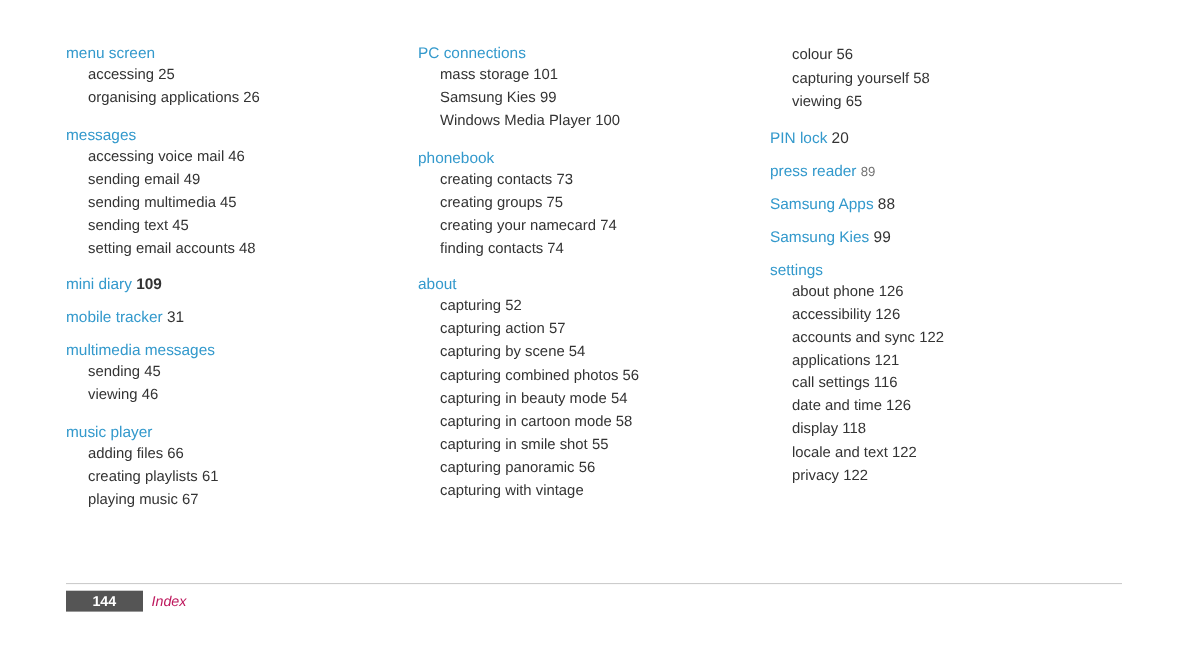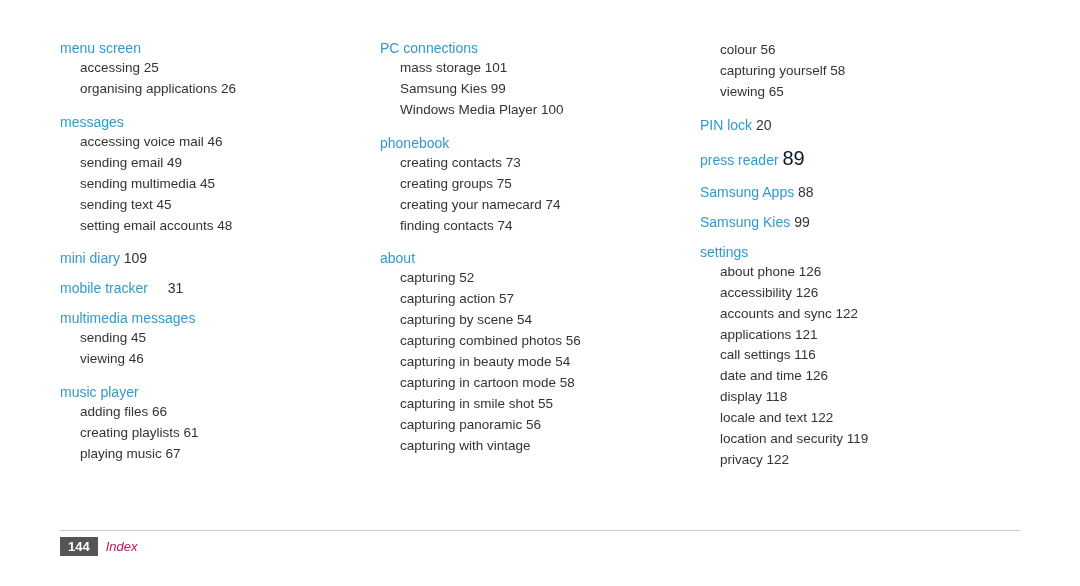--- a/index.html
+++ b/index.html
@@ -49,21 +49,21 @@
       align-items: center;
       margin-top: 10px;
       padding-top: 6px;
       border-top: 1px solid #cccccc;
     }
     .footer-num {
       background: #555555;
       color: #ffffff;
       font-size: 13px;
       font-weight: bold;
-      padding: 2px 8px;
+      padding: 2px 24px;
       margin-right: 8px;
     }
     .footer-text {
       font-size: 13px;
       color: #be185d;
       font-style: italic;
     }
   </style>
 </head>
 <body>
@@ -82,25 +82,25 @@
       <div class="index-section">
         <div class="section-heading">messages</div>
         <div class="sub-item">accessing voice mail <span>46</span></div>
         <div class="sub-item">sending email <span>49</span></div>
         <div class="sub-item">sending multimedia <span>45</span></div>
         <div class="sub-item">sending text <span>45</span></div>
         <div class="sub-item">setting email accounts <span>48</span></div>
       </div>
 
       <div class="index-section">
-        <div class="section-heading">mini diary <span style="color:#333333; font-size:14px;">109</span></div>
+        <div class="section-heading">mini diary <span style="color:#333333; font-size:14px;font-weight:bold;">109</span></div>
       </div>
 
       <div class="index-section">
-        <div class="section-heading">mobile tracker <span style="color:#333333; font-size:14px;margin-left:16px;">31</span></div>
+        <div class="section-heading">mobile tracker <span style="color:#333333; font-size:14px;">31</span></div>
       </div>
 
       <div class="index-section">
         <div class="section-heading">multimedia messages</div>
         <div class="sub-item">sending <span>45</span></div>
         <div class="sub-item">viewing <span>46</span></div>
       </div>
 
       <div class="index-section">
         <div class="section-heading">music player</div>
@@ -149,42 +149,41 @@
         <div class="sub-item">colour <span>56</span></div>
         <div class="sub-item">capturing yourself <span>58</span></div>
         <div class="sub-item">viewing <span>65</span></div>
       </div>
 
       <div class="index-section">
         <div class="section-heading">PIN lock <span style="color:#333333; font-size:14px;">20</span></div>
       </div>
 
       <div class="index-section">
-        <div class="section-heading">press reader <span style="color:#0f172a; font-size:20px;">89</span></div>
+        <div class="section-heading">press reader <span style="color:#737373; font-size:12px;">89</span></div>
       </div>
 
       <div class="index-section">
         <div class="section-heading">Samsung Apps <span style="color:#333333; font-size:14px;">88</span></div>
       </div>
 
       <div class="index-section">
         <div class="section-heading">Samsung Kies <span style="color:#333333; font-size:14px;">99</span></div>
       </div>
 
       <div class="index-section">
         <div class="section-heading">settings</div>
         <div class="sub-item">about phone <span>126</span></div>
         <div class="sub-item">accessibility <span>126</span></div>
         <div class="sub-item">accounts and sync <span>122</span></div>
         <div class="sub-item">applications <span>121</span></div>
         <div class="sub-item">call settings <span>116</span></div>
         <div class="sub-item">date and time <span>126</span></div>
         <div class="sub-item">display <span>118</span></div>
         <div class="sub-item">locale and text <span>122</span></div>
-        <div class="sub-item">location and security <span>119</span></div>
         <div class="sub-item">privacy <span>122</span></div>
       </div>
 
     </div>
 
   </div>
 
   <div class="footer">
     <div class="footer-num">144</div>
     <div class="footer-text">Index</div>

